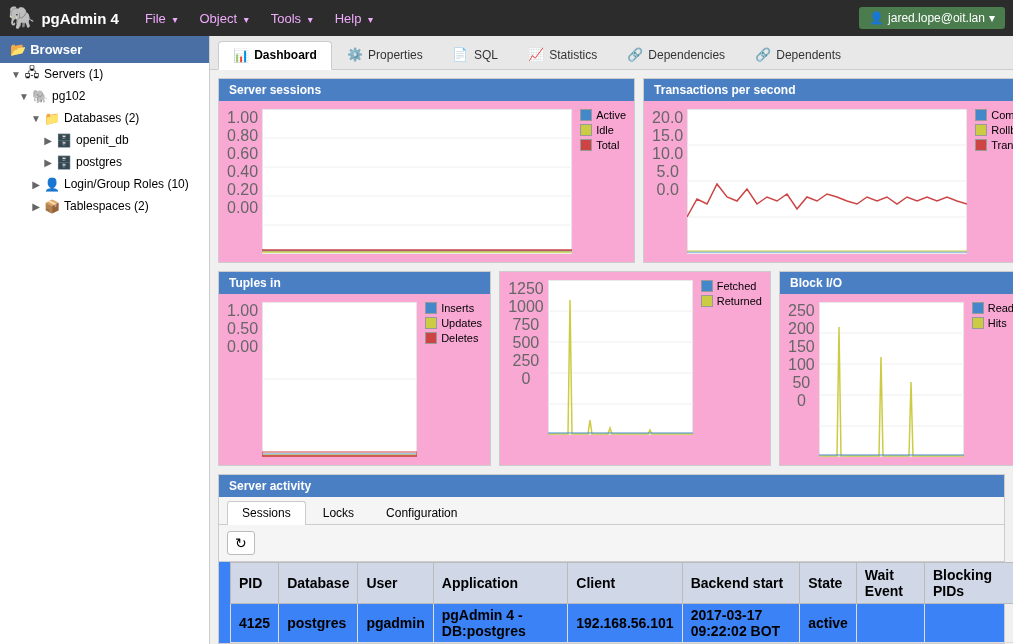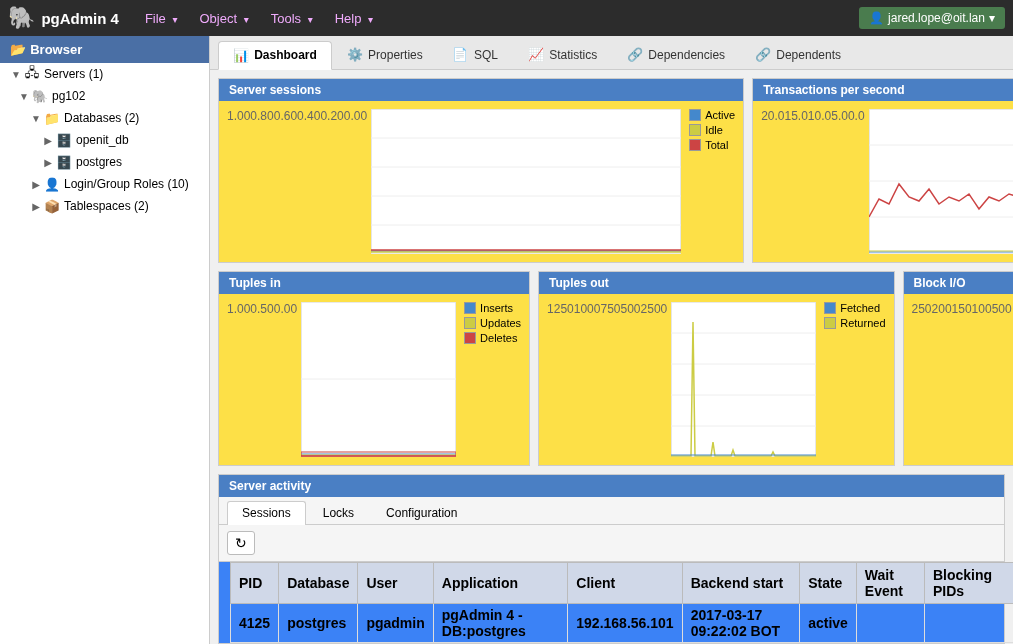--- a/index.html
+++ b/index.html
@@ -33,25 +33,25 @@
     #tabbar { background: #e8e8e8; border-bottom: 1px solid #ccc; display: flex; align-items: center; padding: 0 8px; height: 34px; }
     .tab { padding: 6px 14px; cursor: pointer; font-size: 12px; border: 1px solid transparent; display: flex; align-items: center; gap: 5px; color: #333; border-radius: 4px 4px 0 0; margin-top: 4px; }
     .tab.active { background: #fff; border-color: #ccc; border-bottom-color: #fff; color: #000; font-weight: bold; margin-bottom: -1px; }
     .tab-icon { font-size: 13px; }
 
     
     #dashboard { padding: 8px; overflow-y: auto; flex: 1; background: #f0f0f0; }
 
     
     .charts-row { display: flex; gap: 8px; margin-bottom: 8px; }
-    .chart-panel { background: #fde047; border: 1px solid #ccc; flex: 1; }
+    .chart-panel { background: #f9a8d4; border: 1px solid #ccc; flex: 1; }
     .chart-panel.wide { flex: 2; }
     .chart-header { background: #4a7fc4; color: #fff; padding: 4px 10px; font-size: 12px; font-weight: bold; }
     .chart-body { padding: 8px; position: relative; }
-    .chart-y-axis { display: flex; flex-direction: row; justify-content: space-between; align-items: center; padding-right: 4px; font-size: 12px; color: #666; }
+    .chart-y-axis { display: flex; flex-direction: column; justify-content: space-between; align-items: center; padding-right: 4px; font-size: 16px; color: #666; }
     .chart-legend { display: flex; flex-direction: column; gap: 3px; padding-left: 8px; font-size: 11px; }
     .legend-item { display: flex; align-items: center; gap: 4px; }
     .legend-color { width: 12px; height: 12px; border: 1px solid #999; }
 
     
     .chart-svg-container { display: flex; align-items: flex-start; }
 
     
     #server-activity { background: #3b82f6; border: 1px solid #ccc; margin-top: 0; }
     .activity-header { background: #4a7fc4; color: #fff; padding: 4px 10px; font-size: 12px; font-weight: bold; }
@@ -296,23 +296,20 @@
                 <div class="legend-item">
                   <div class="legend-color" style="background:#cc4444;"></div>
                   <span>Deletes</span>
                 </div>
               </div>
             </div>
           </div>
         </div>
 
         <div class="chart-panel">
-          <div class="chart-header">
-            <span>Tuples out</span>
-          </div>
           <div class="chart-body">
             <div class="chart-svg-container">
               <div class="chart-y-axis">
                 <span>1250</span>
                 <span>1000</span>
                 <span>750</span>
                 <span>500</span>
                 <span>250</span>
                 <span>0</span>
               </div>

